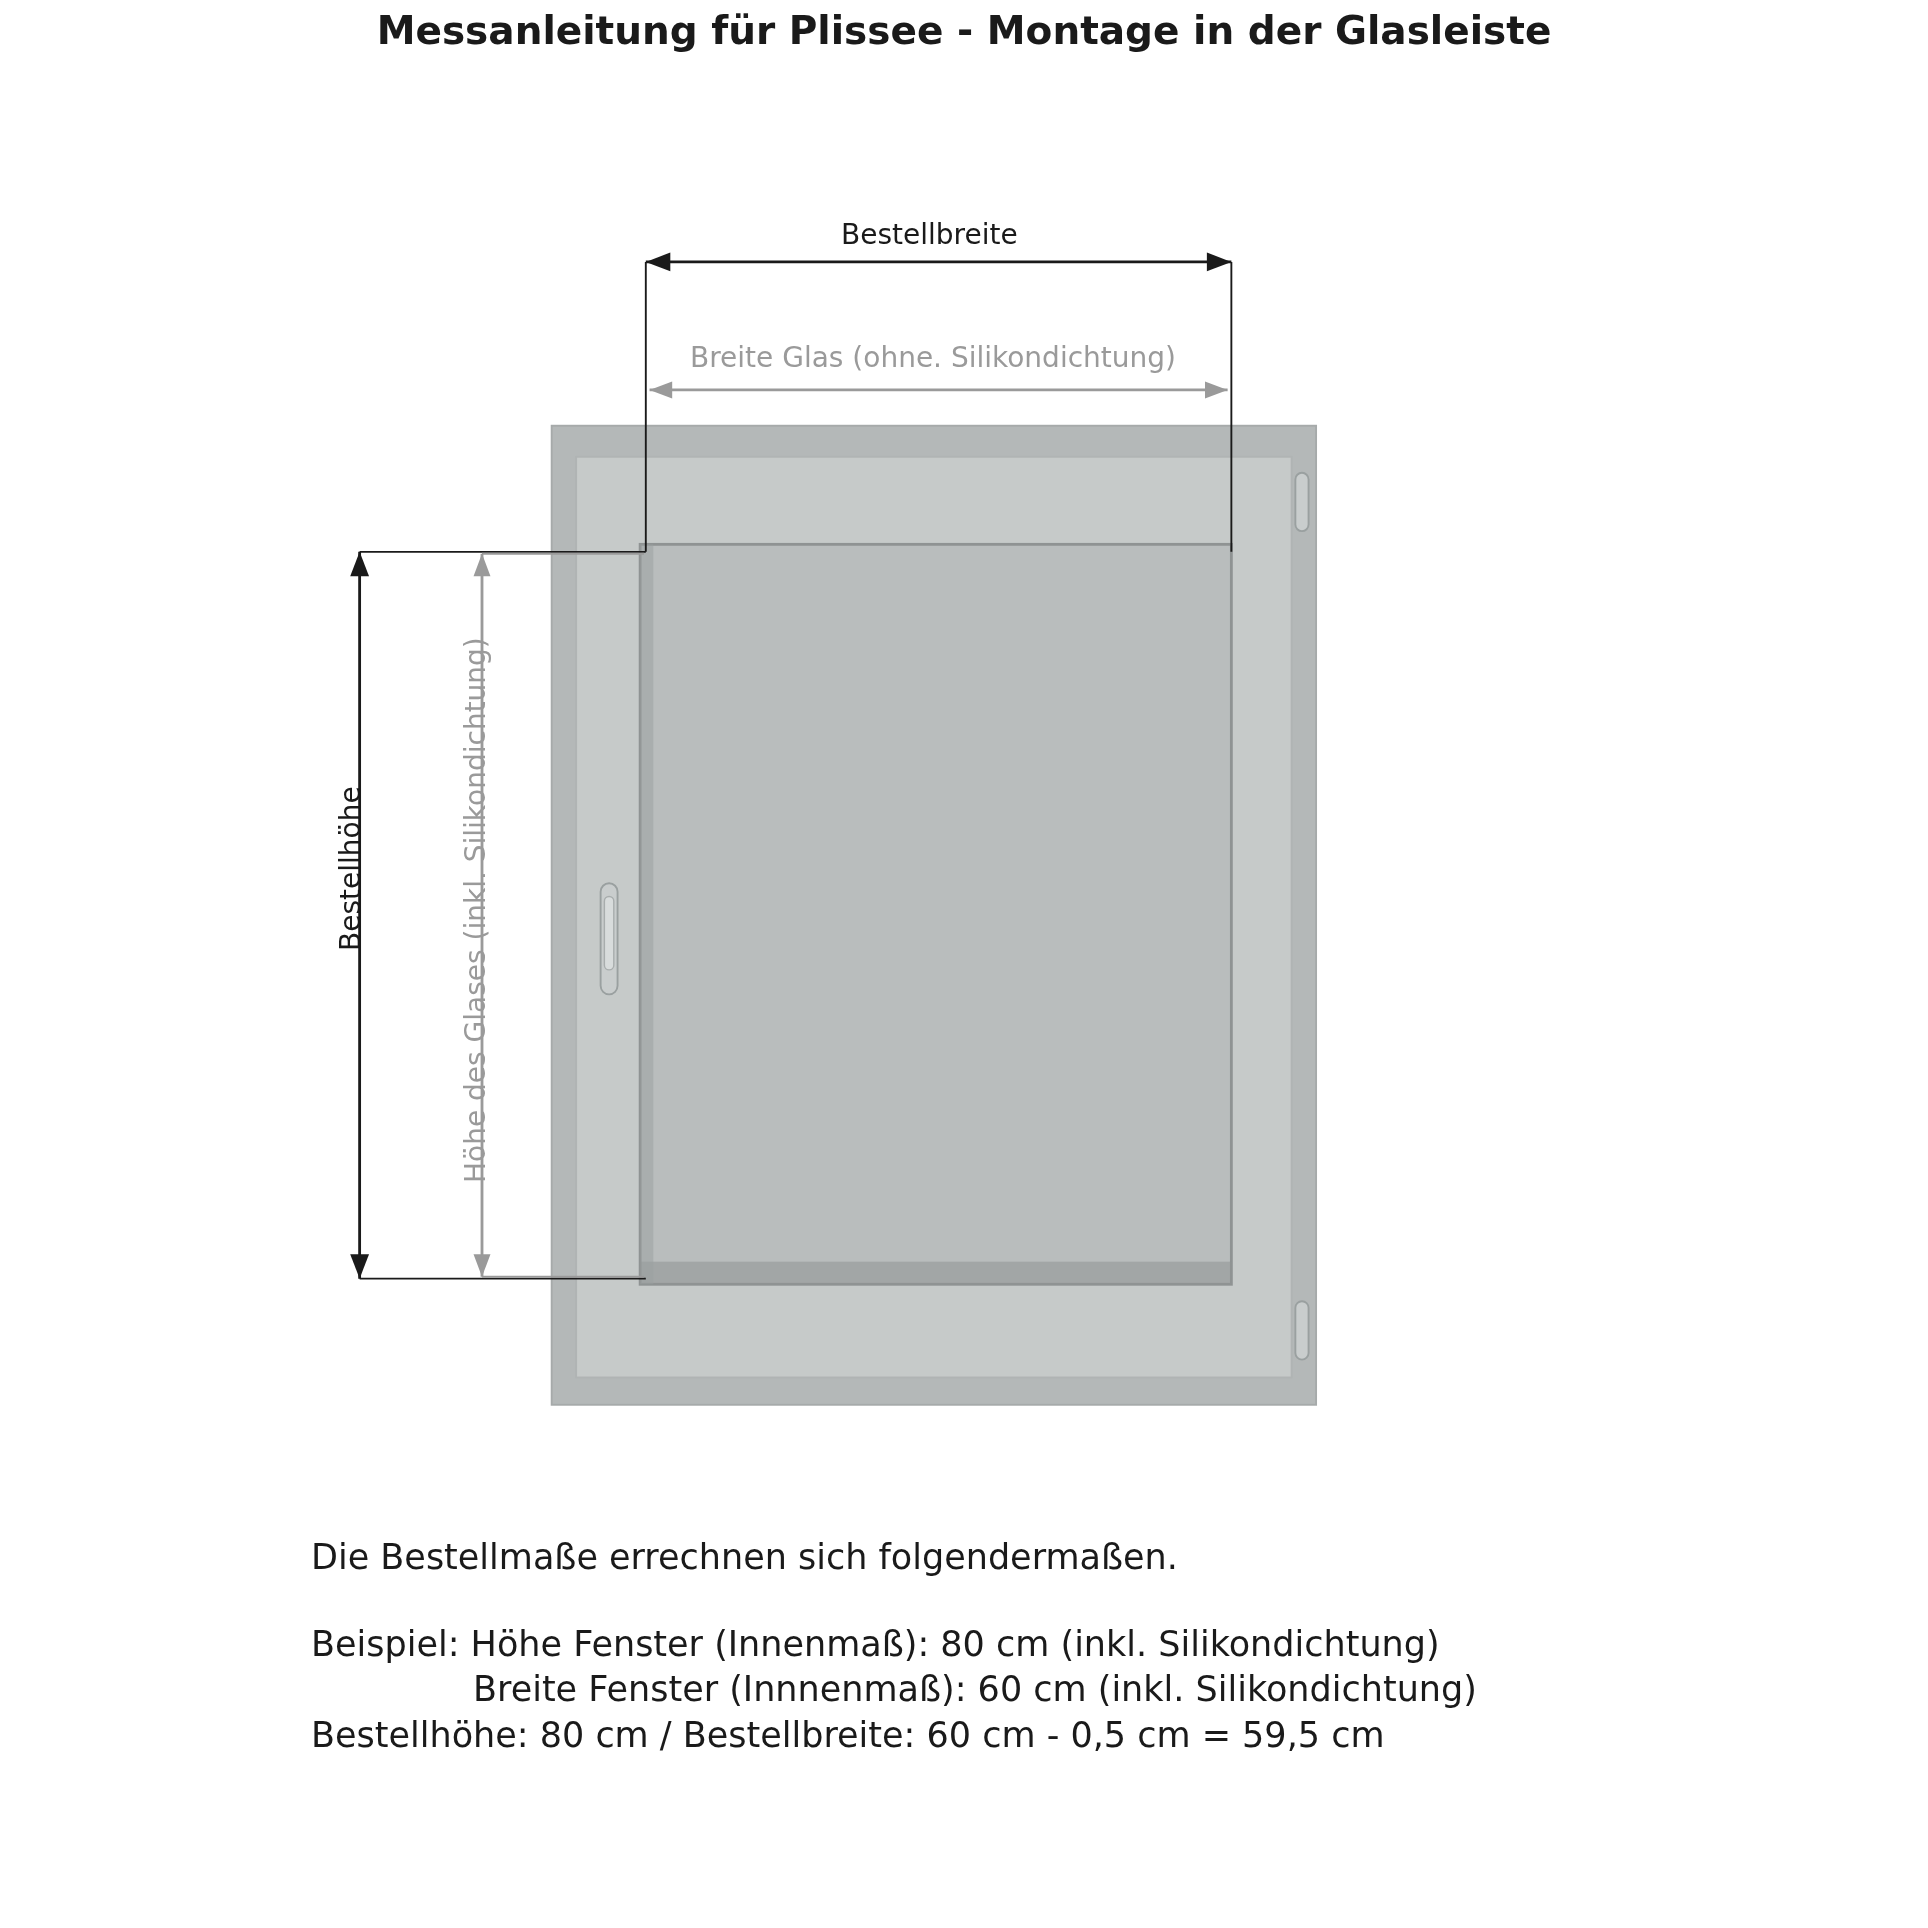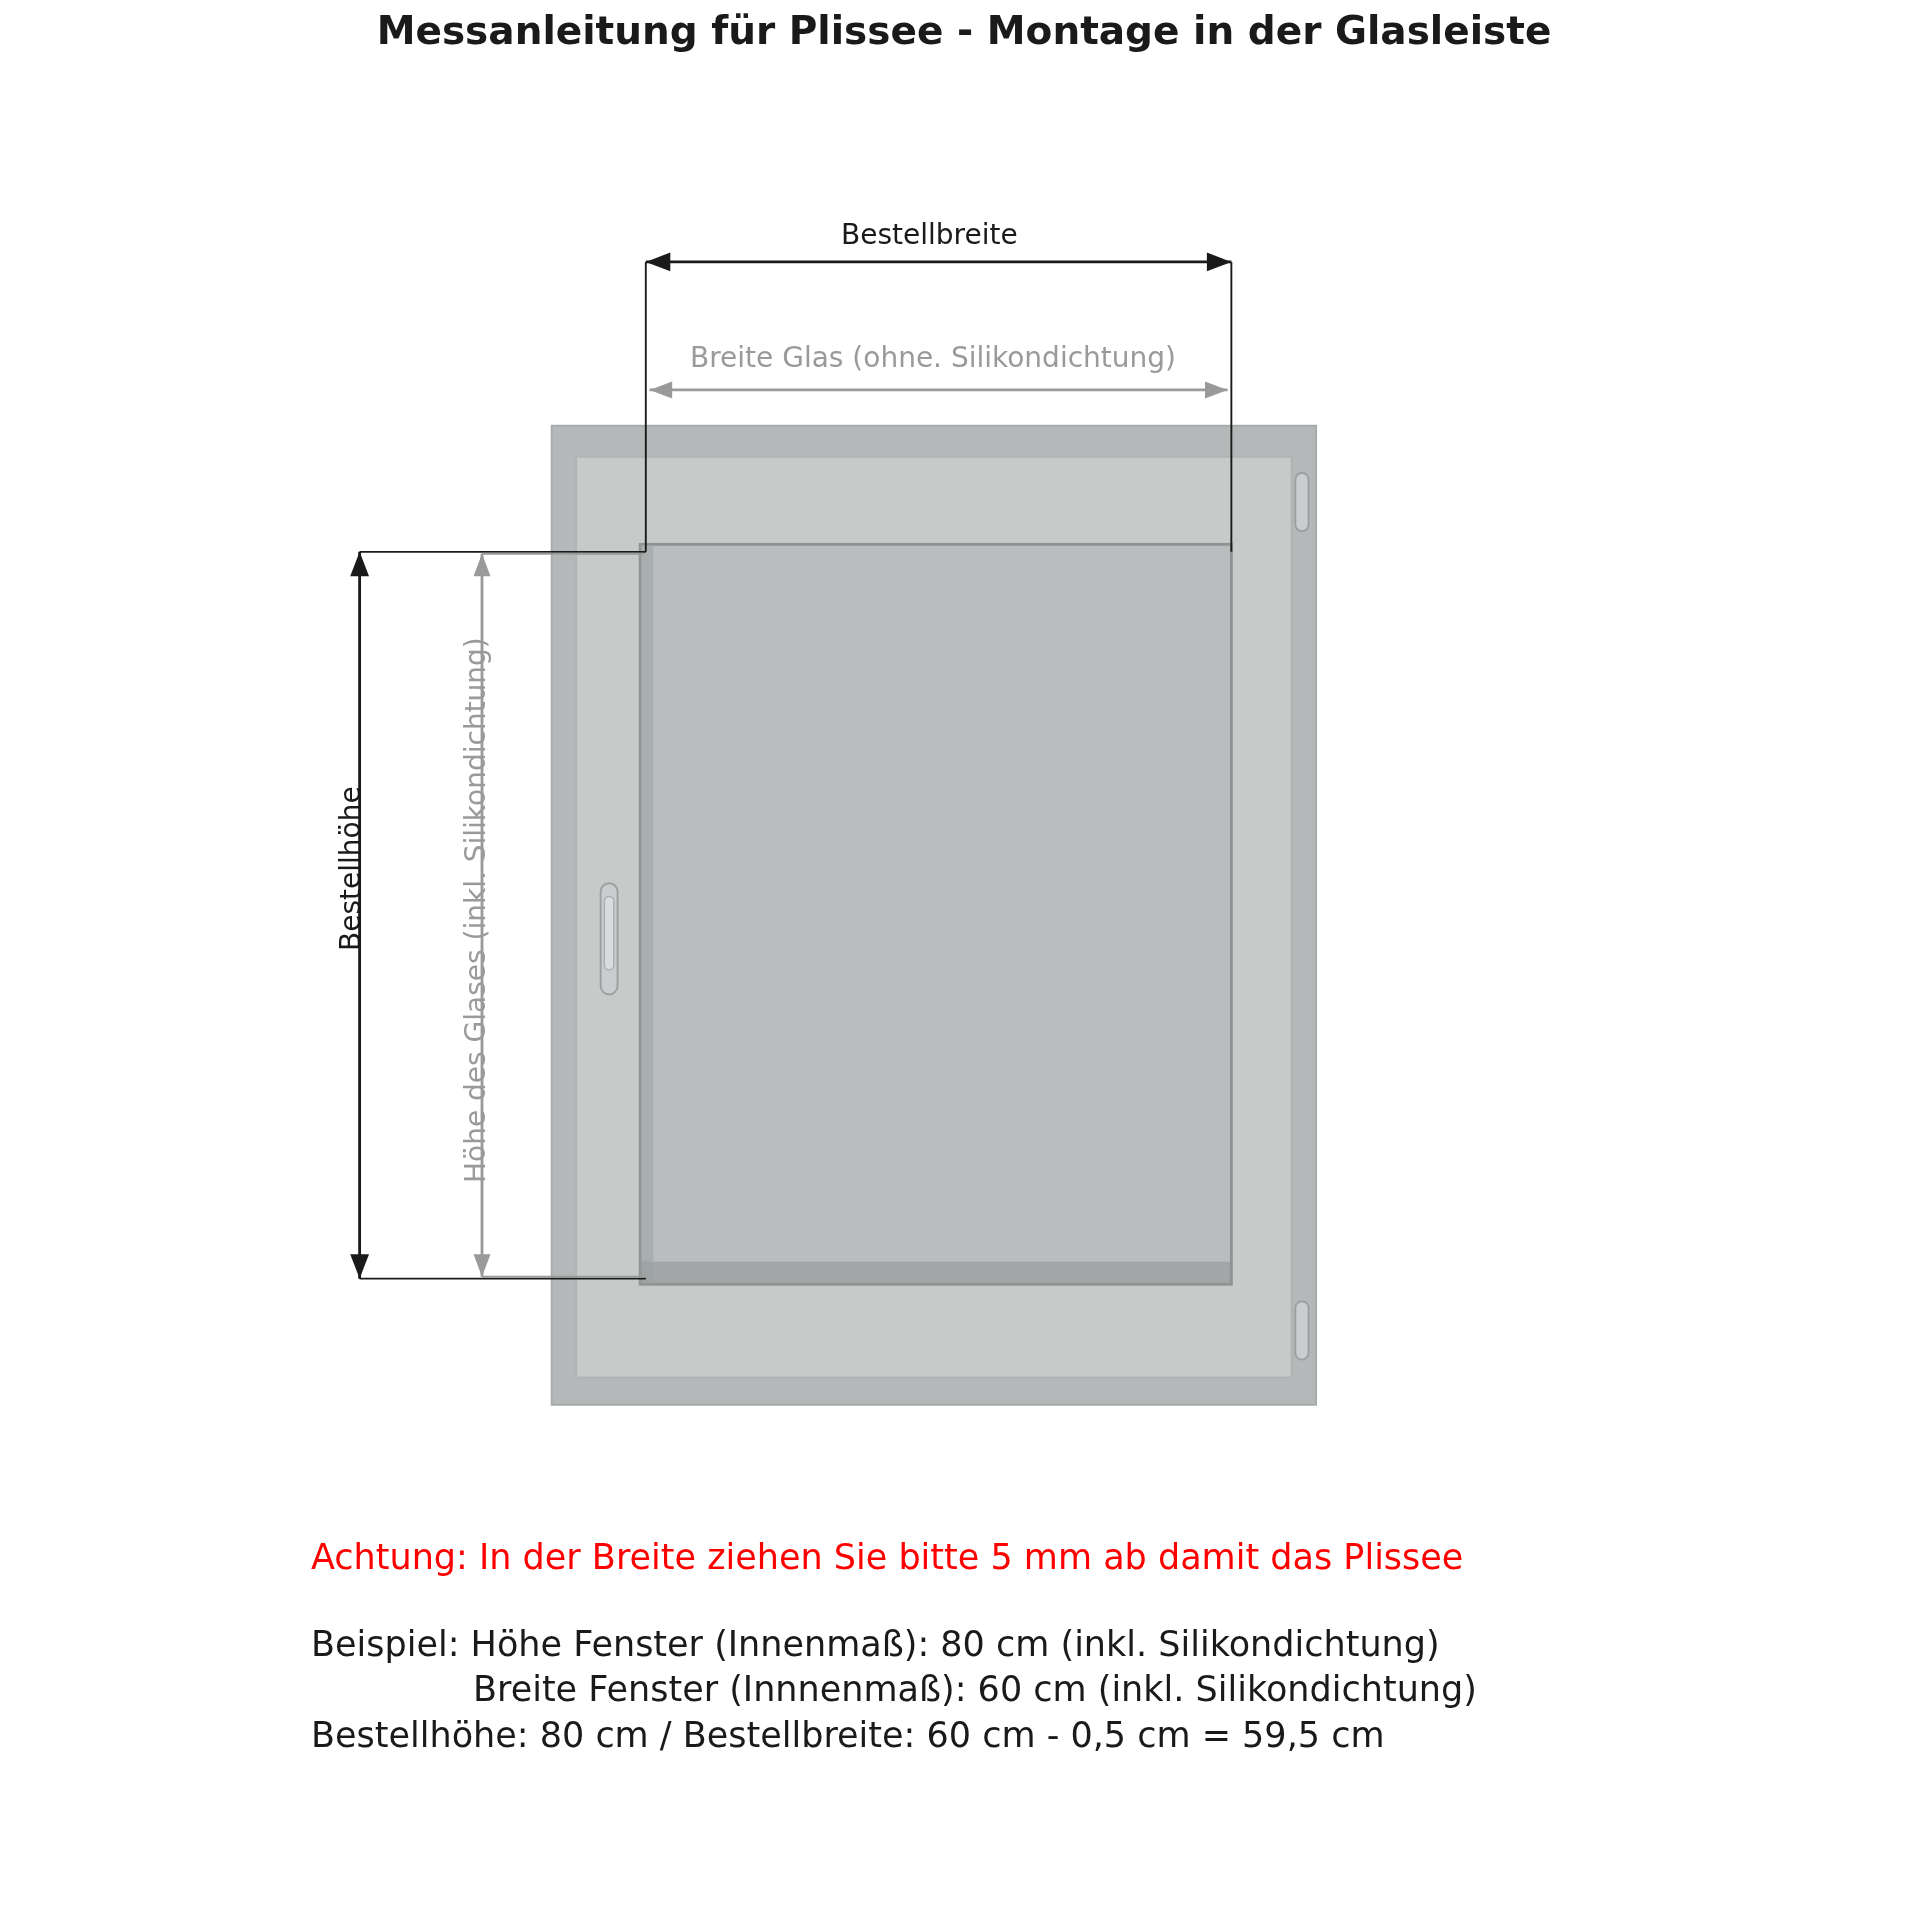--- a/index.html
+++ b/index.html
@@ -138,19 +138,19 @@
   <div class="lbl lbl-dark" style="left:841px; top:218px;">Bestellbreite</div>
 
   <div class="lbl lbl-gray" style="left:690px; top:341px;">Breite Glas (ohne. Silikondichtung)</div>
 
   <div class="lbl lbl-dark vert" style="left:334px; top:951px;">Bestellhöhe</div>
 
   <div class="lbl lbl-gray vert" style="left:459px; top:1183px;">Höhe des Glases (inkl. Silikondichtung)</div>
 </div>
 
 <div class="textblock">
-  <div class="line red">Achtung: In der Breite ziehen Sie bitte 5 mm ab damit das Plissee</div>
+  <div class="line">Die Bestellmaße errechnen sich folgendermaßen.</div>
   <div class="spacer"></div>
   <div class="line">Beispiel: Höhe Fenster (Innenmaß): 80 cm (inkl. Silikondichtung)</div>
   <div class="line indent-1">Breite Fenster (Innnenmaß): 60 cm  (inkl. Silikondichtung)</div>
   <div class="line">Bestellhöhe: 80 cm / Bestellbreite: 60 cm  - 0,5 cm = 59,5 cm</div>
 </div>
 
 
 </body></html>

